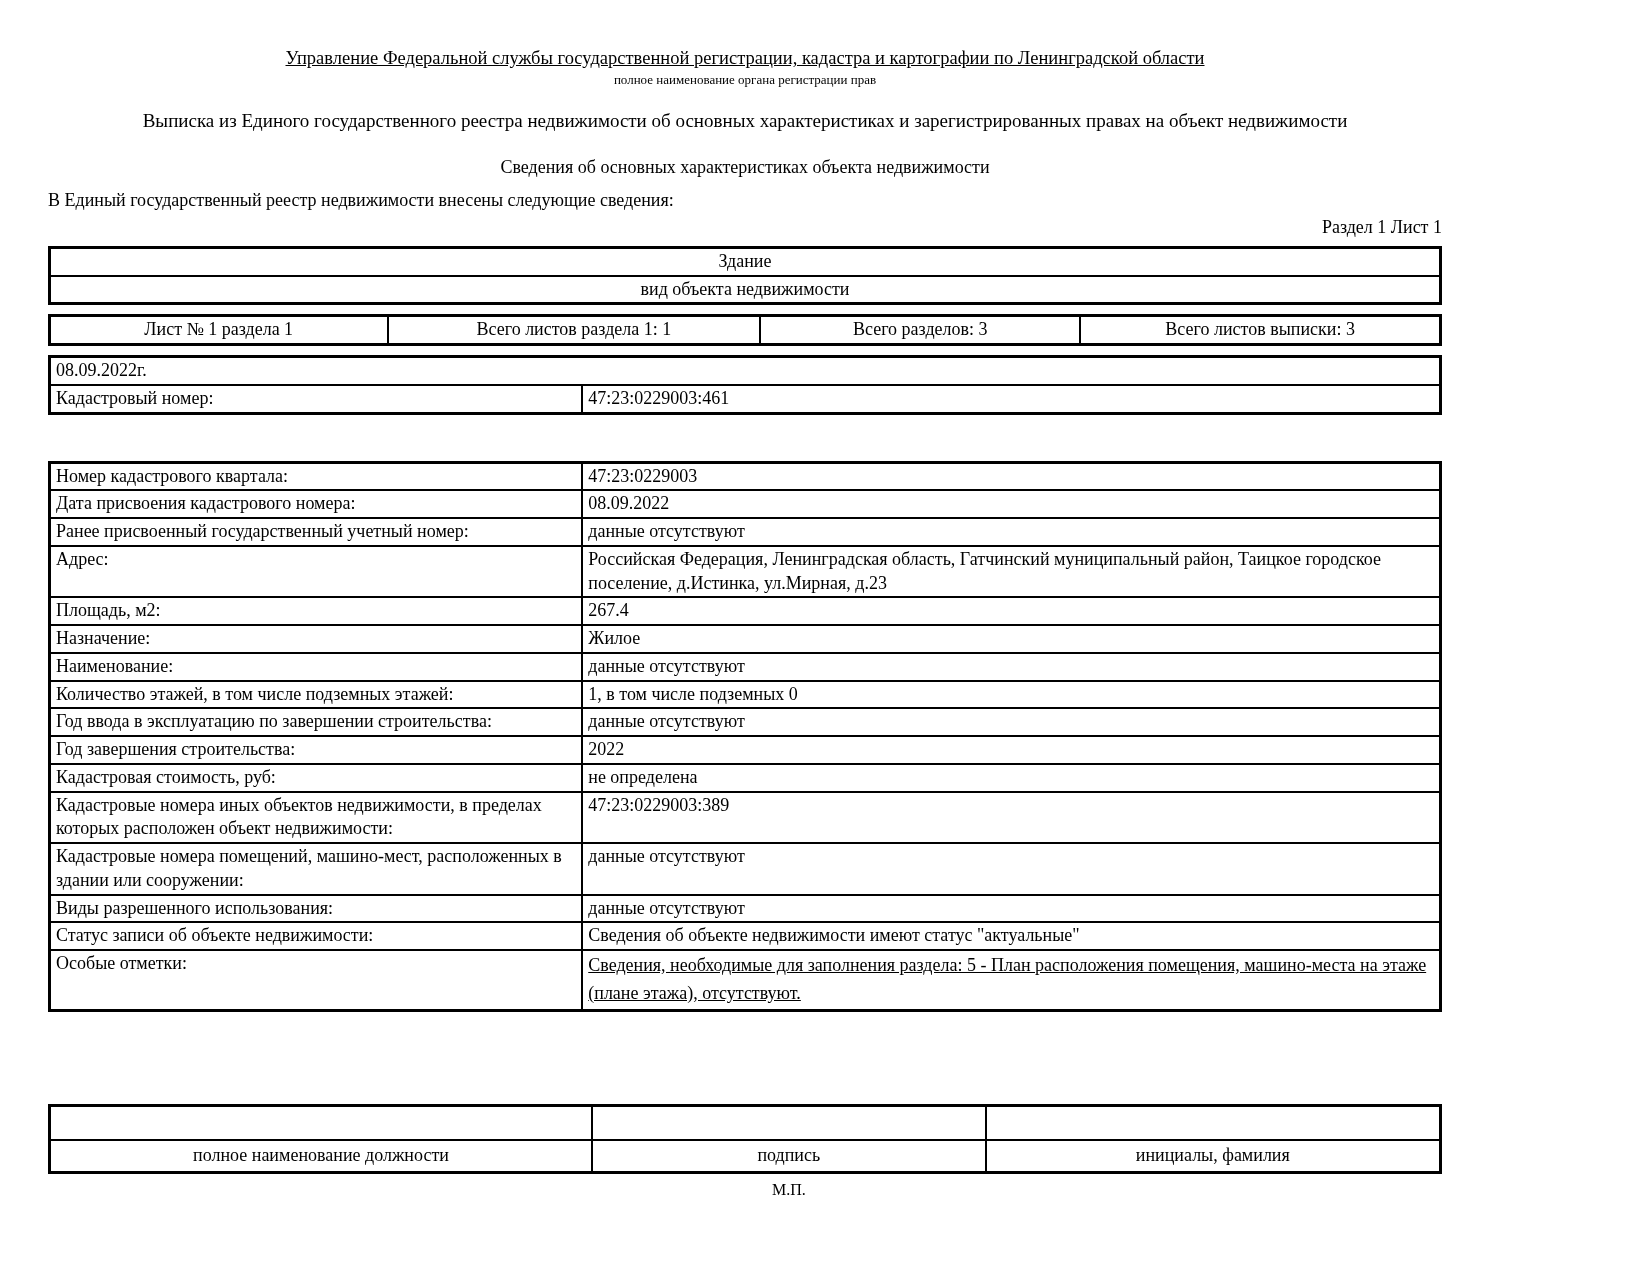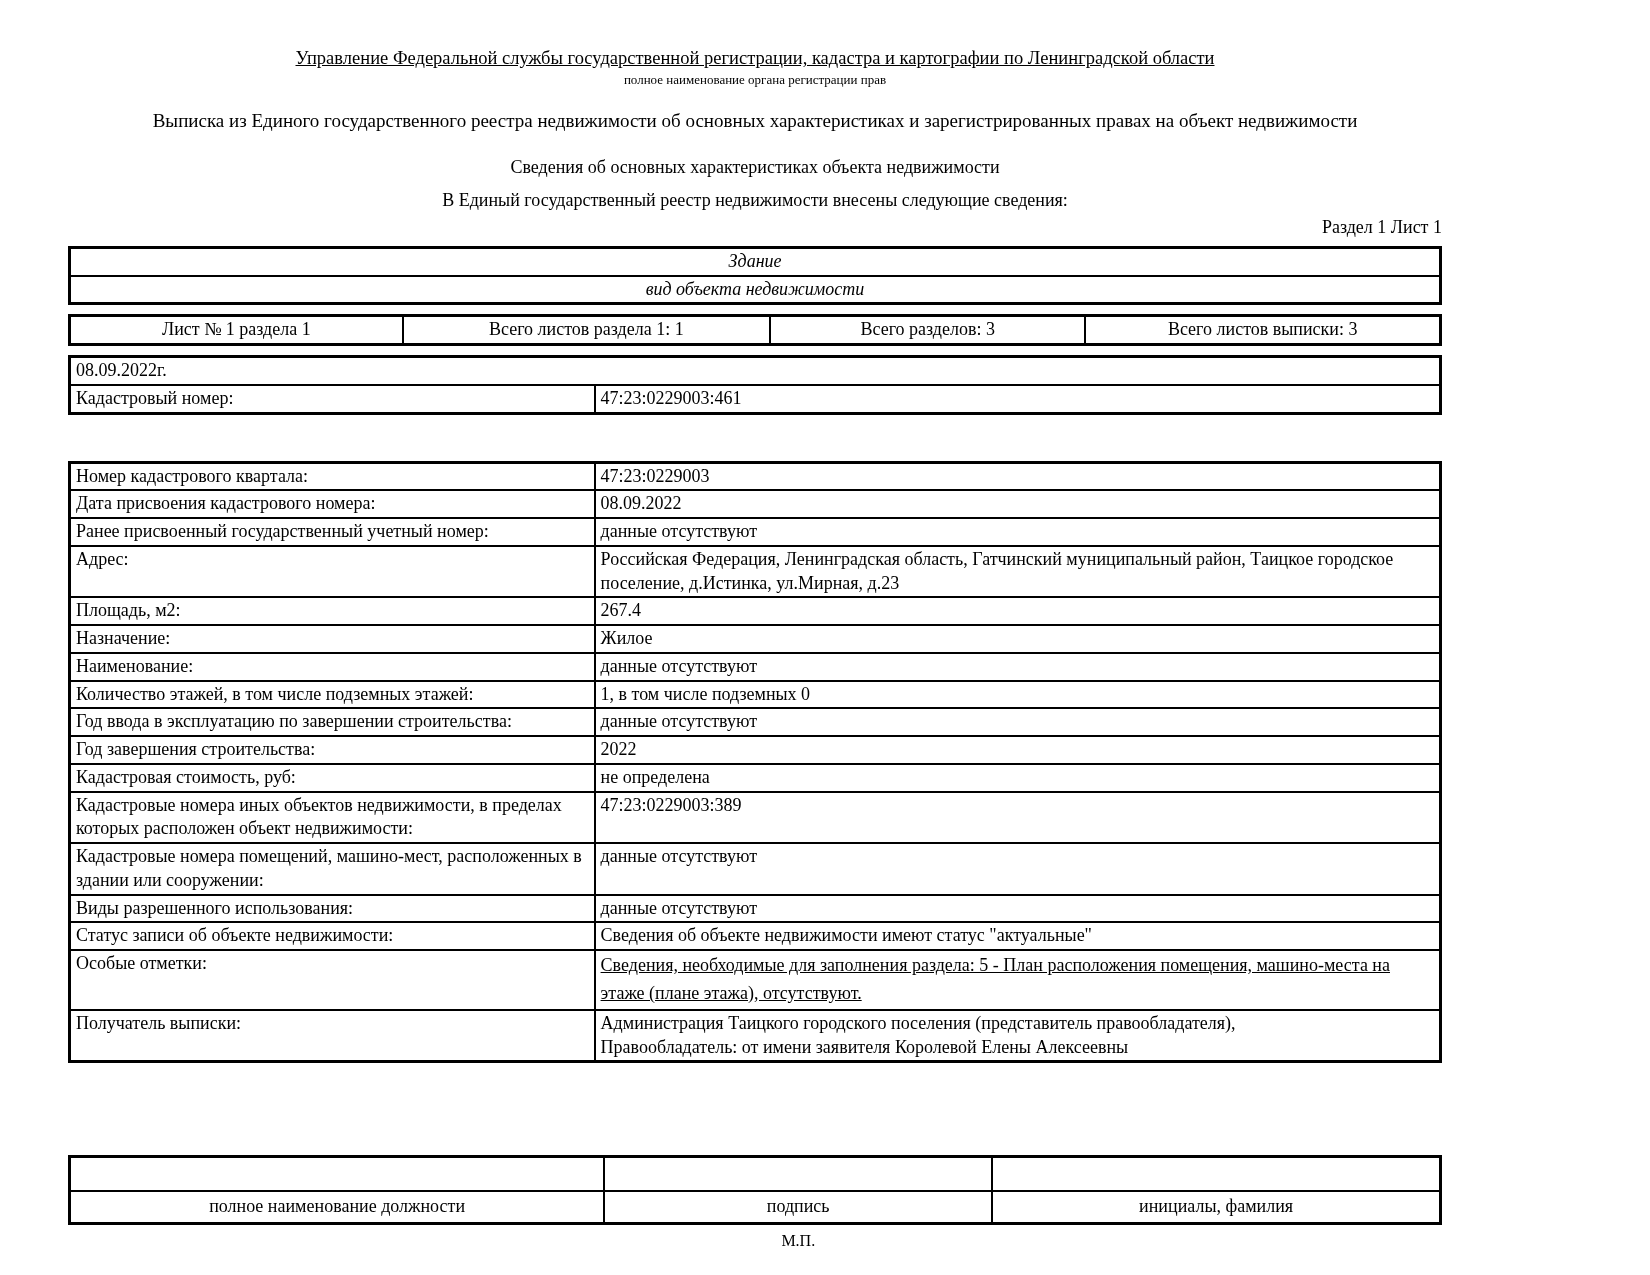--- a/index.html
+++ b/index.html
@@ -11,21 +11,21 @@
   }
   body {
     width: 1650px;
     height: 1275px;
     overflow: hidden;
   }
   .page {
     box-sizing: border-box;
     width: 1492px;
     height: 1275px;
-    padding: 46px 50px 0 68px;
+    padding: 46px 50px 0 48px;
   }
 
   
   .org-name {
     text-align: center;
     font-size: 18.5px;
     line-height: 1.3;
     text-decoration: underline;
   }
   .org-caption {
@@ -40,21 +40,21 @@
     line-height: 1.3;
     margin-top: 20px;
   }
   .section-title {
     text-align: center;
     font-size: 18px;
     line-height: 1.3;
     margin-top: 22px;
   }
   .intro {
-    text-align: center;
+    text-align: left;
     font-size: 18px;
     line-height: 1.3;
     margin-top: 10px;
   }
   .section-page {
     text-align: right;
     font-size: 18px;
     line-height: 1.3;
     margin-top: 4px;
   }
@@ -69,21 +69,21 @@
   table.tbl td {
     border: 2px solid #000;
     font-size: 18px;
     line-height: 1.32;
     padding: 1px 5px;
     vertical-align: top;
     overflow: hidden;
   }
 
   .tbl-object { margin-top: 6px; }
-  .tbl-object td { text-align: center; padding: 2px 5px; font-style: italic; }
+  .tbl-object td { text-align: center; padding: 2px 5px; }
 
   .tbl-sheets { margin-top: 9px; }
   .tbl-sheets td { text-align: center; padding: 3px 5px; }
 
   .tbl-date { margin-top: 9px; }
   .tbl-date td { padding: 2px 5px; }
 
   .tbl-main { margin-top: 46px; border-radius: 8px; }
   .tbl-main td.val { white-space: pre-line; }
   .tbl-main tr.row-tall td.val { line-height: 1.55; text-decoration: underline; }
@@ -222,25 +222,20 @@
       <td class="val">данные отсутствуют</td>
     </tr>
     <tr>
       <td class="lbl">Статус записи об объекте недвижимости:</td>
       <td class="val">Сведения об объекте недвижимости имеют статус "актуальные"</td>
     </tr>
     <tr class="row-tall">
       <td class="lbl">Особые отметки:</td>
       <td class="val">Сведения, необходимые для заполнения раздела: 5 - План расположения помещения, машино-места на этаже (плане этажа), отсутствуют.</td>
     </tr>
-    <tr>
-      <td class="lbl">Получатель выписки:</td>
-      <td class="val">Администрация Таицкого городского поселения (представитель правообладателя),
-Правообладатель: от имени заявителя Королевой Елены Алексеевны</td>
-    </tr>
   </tbody>
     </table>
 
   <table class="tbl tbl-sign">
     <colgroup>
       <col style="width:39%">
         <col style="width:28.3%">
         <col style="width:32.7%">
     </colgroup>
     <tbody>

